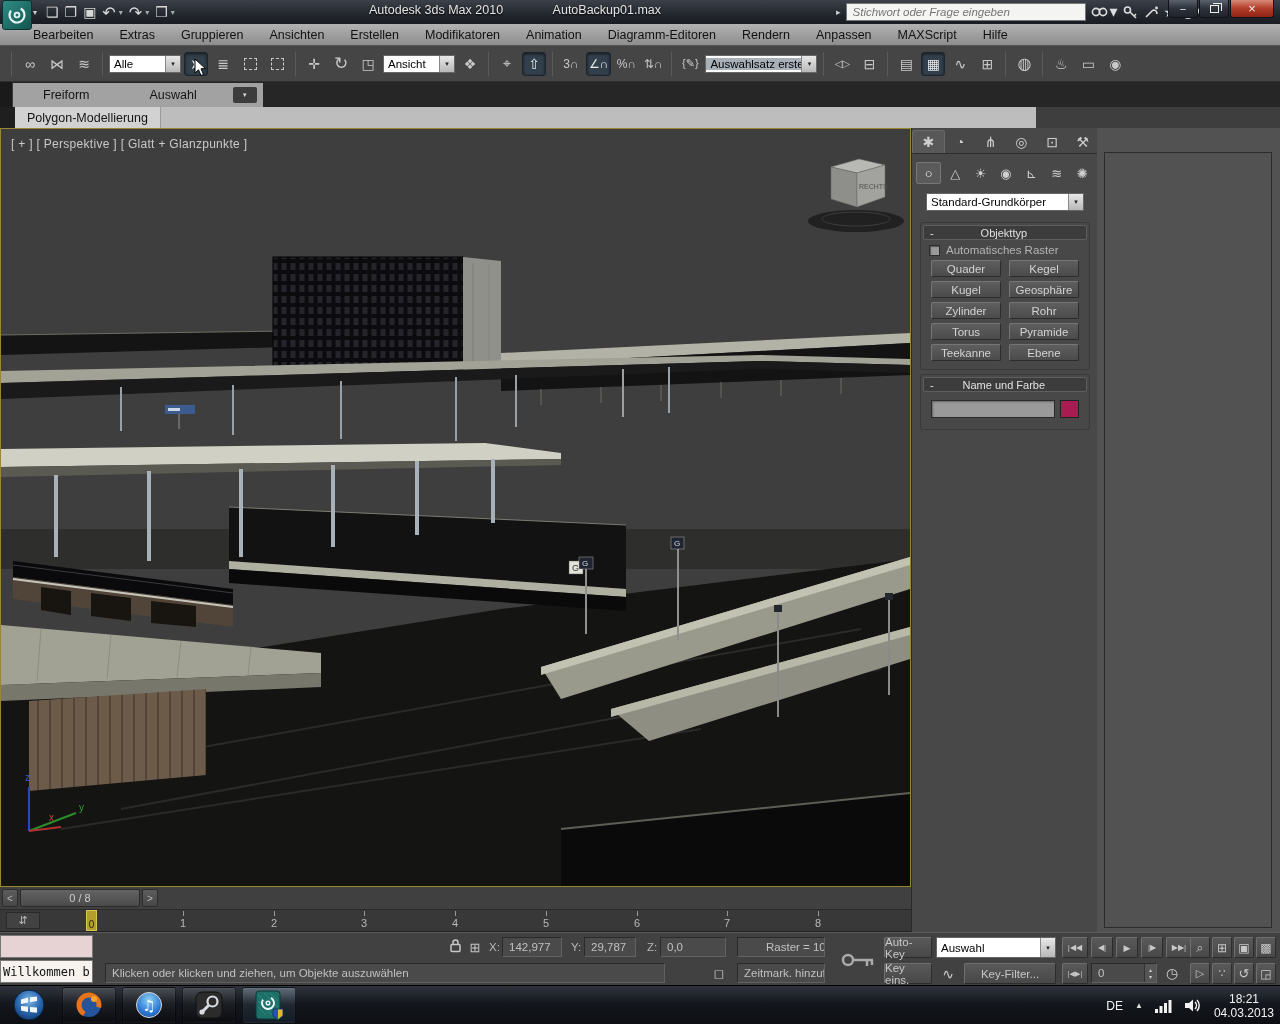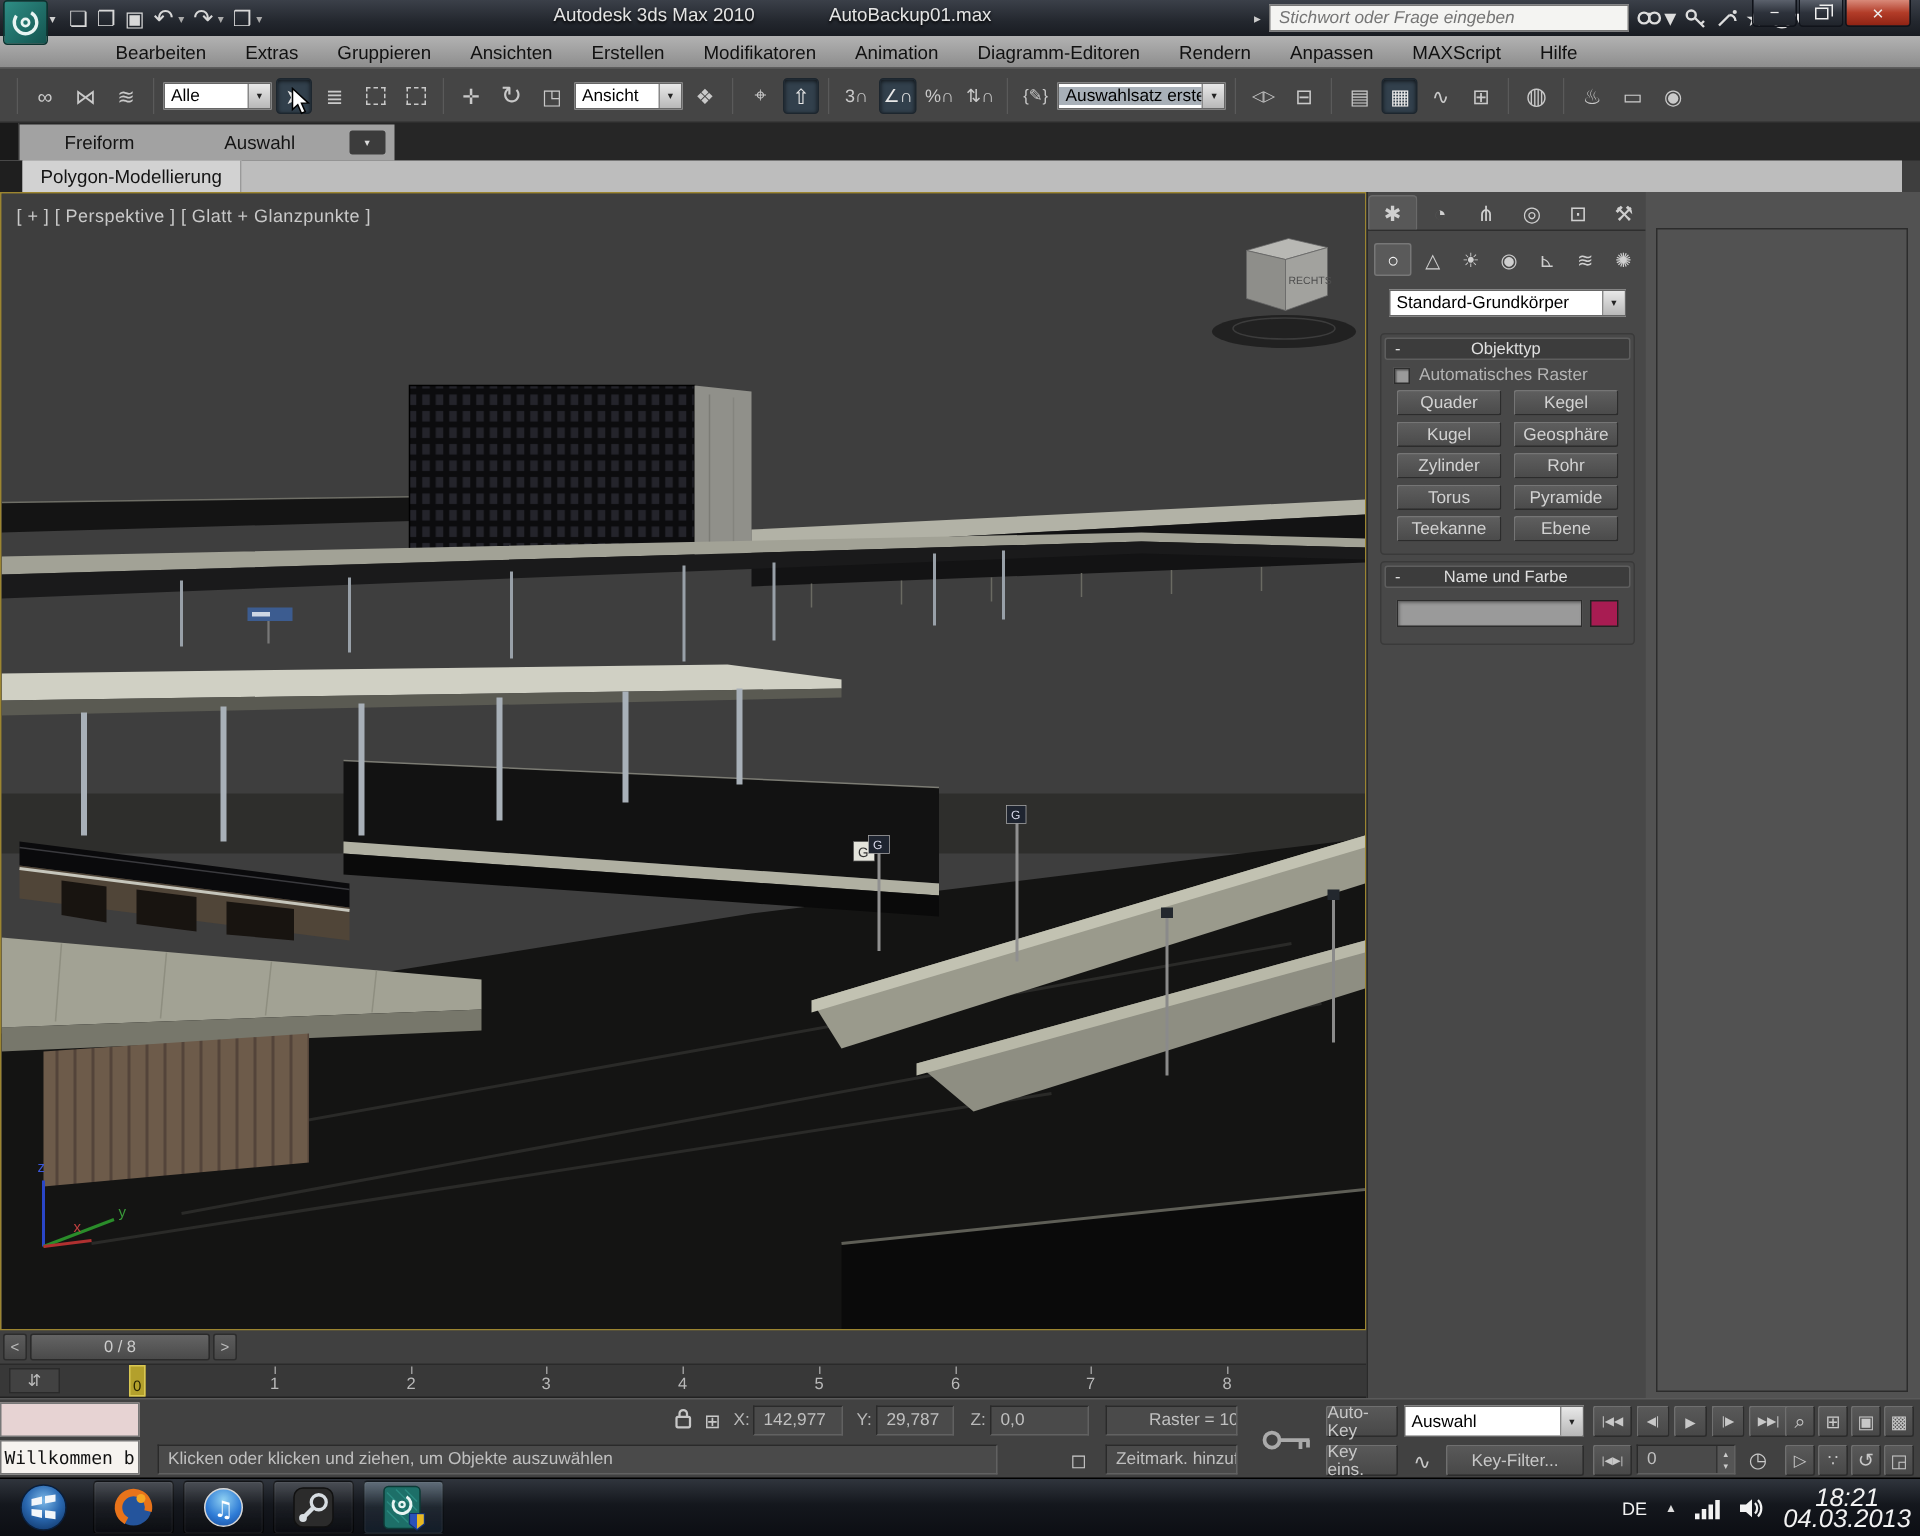--- a/index.html
+++ b/index.html
@@ -35,21 +35,21 @@
   .wbtn{width:30px;height:18px;border:1px solid #10131a;border-top:0;
     background:linear-gradient(#5b616c,#2d323b 50%,#20242b);color:#eee;
     display:flex;align-items:center;justify-content:center;font-size:11px;border-radius:0 0 3px 3px;margin-left:1px;}
   .wbtn.close{width:44px;background:linear-gradient(#d98a7a,#b23c28 50%,#8f2314);font-size:13px;}
   .restore-glyph{width:9px;height:8px;border:1px solid #eee;position:relative;}
   .restore-glyph::after{content:"";position:absolute;left:2px;top:-3px;width:8px;height:7px;border:1px solid #eee;border-bottom:0;border-left:0;}
 
   
   .menubar{left:0;top:24px;width:1280px;height:22px;
     background:linear-gradient(#b2b2b2,#8d8d8d);border-bottom:1px solid #555;
-    display:flex;align-items:center;padding-left:64px;}
+    display:flex;align-items:center;padding-left:20px;}
   .menuitem{padding:0 13px;font-size:12.5px;color:#111;}
 
   
   .toolbar{left:0;top:46px;width:1280px;height:36px;background:#454545;
     border-bottom:1px solid #2e2e2e;display:flex;align-items:center;gap:3px;padding-left:8px;}
   .tsep{width:1px;height:24px;background:#2e2e2e;border-right:1px solid #5a5a5a;margin:0 3px;}
   .tbtn{min-width:24px;height:24px;border-radius:3px;display:flex;align-items:center;justify-content:center;
     color:#c9c9c9;font-size:14px;padding:0 2px;}
   .tbtn.pressed{background:#32404c;border:1px solid #1d262e;box-shadow:inset 0 1px 3px #101418;color:#e8e8e8;}
   .dashedbox{width:13px;height:12px;border:1px dashed #c9c9c9;}
@@ -64,21 +64,21 @@
 
   
   .ribbon1{left:0;top:82px;width:1280px;height:25px;background:#262626;display:flex;align-items:flex-end;}
   .grip{width:13px;height:25px;background:#1a1a1a;border-right:1px solid #3a3a3a;}
   .rtab{height:24px;display:flex;align-items:center;justify-content:center;font-size:12.5px;color:#141414;}
   .rtab.active{background:linear-gradient(#e2e2e2,#c6c6c6);width:219px;border-radius:3px 3px 0 0;}
   .rstrip{height:24px;background:#a2a2a2;display:flex;align-items:center;}
   .rstrip .rtab{padding:0 30px;}
   .rcaret{width:24px;height:16px;margin:0 6px;background:#3c3c3c;border-radius:2px;color:#ddd;
     font-size:7px;display:flex;align-items:center;justify-content:center;}
-  .ribbon2{left:0;top:107px;width:1268px;height:21px;background:#bdbdbd;}
+  .ribbon2{left:0;top:107px;width:1036px;height:21px;background:#bdbdbd;}
   .ribbon2 .lead{position:absolute;left:0;top:0;width:15px;height:21px;background:#1f1f1f;}
   .subtab{position:absolute;left:15px;top:0;height:21px;padding:0 12px;background:#d2d2d2;
     border-right:1px solid #9a9a9a;display:flex;align-items:center;font-size:12.5px;color:#141414;}
 
   
   .viewport{left:0;top:128px;width:911px;height:759px;border:1px solid #9c8530;background:#3e3e3e;overflow:hidden;}
   .vplabel{left:10px;top:8px;font-size:12px;color:#c9c9c9;letter-spacing:.3px;}
 
   
   .timeslider{left:0;top:887px;width:911px;height:23px;background:#404040;border-bottom:1px solid #2a2a2a;
@@ -143,21 +143,21 @@
 
   
   .taskbar{left:0;top:985px;width:1280px;height:39px;
     background:linear-gradient(#30353d,#14171d 45%,#0c0e13);border-top:1px solid #000;}
   .tbapps{position:absolute;left:2px;top:1px;display:flex;align-items:center;gap:6px;}
   .tapp{width:54px;height:36px;border-radius:3px;display:flex;align-items:center;justify-content:center;}
   .tapp.btn{background:linear-gradient(rgba(255,255,255,.14),rgba(255,255,255,.03) 50%,rgba(0,0,0,.15));
     border:1px solid rgba(0,0,0,.55);box-shadow:inset 0 0 1px rgba(255,255,255,.25);}
   .tapp.active{background:linear-gradient(rgba(190,220,240,.35),rgba(120,160,190,.12) 50%,rgba(40,70,100,.25));}
   .tray{position:absolute;right:6px;top:0;height:39px;display:flex;align-items:center;gap:12px;color:#f2f2f2;}
-  .trayclock{text-align:center;font-size:17px;line-height:14px;font-style:italic;}
+  .trayclock{text-align:center;font-size:12px;line-height:14px;}
   .uparrow{font-size:8px;color:#ddd;}
   .langde{font-size:12px;}
 </style>
 </head>
 <body>
 
 <div class="screen">
 
   <div class="abs titlebar">
     <div class="abs wtitle">

